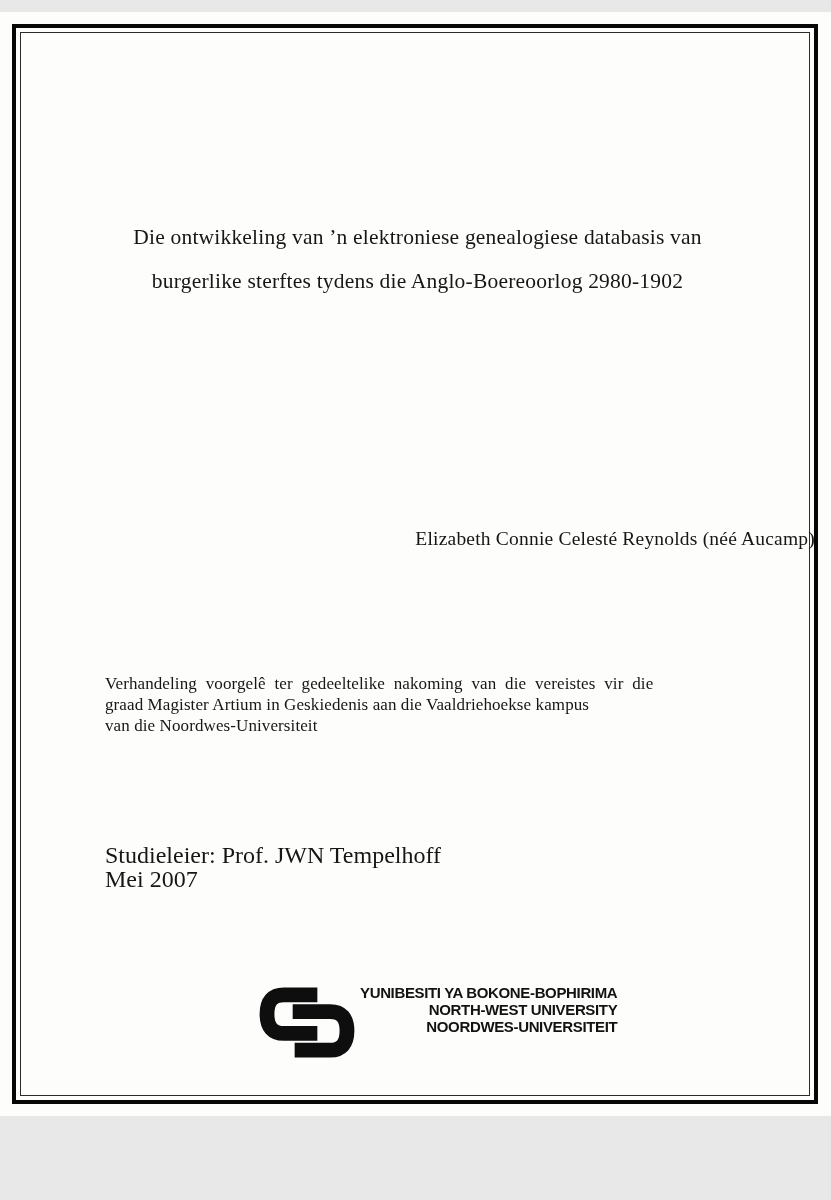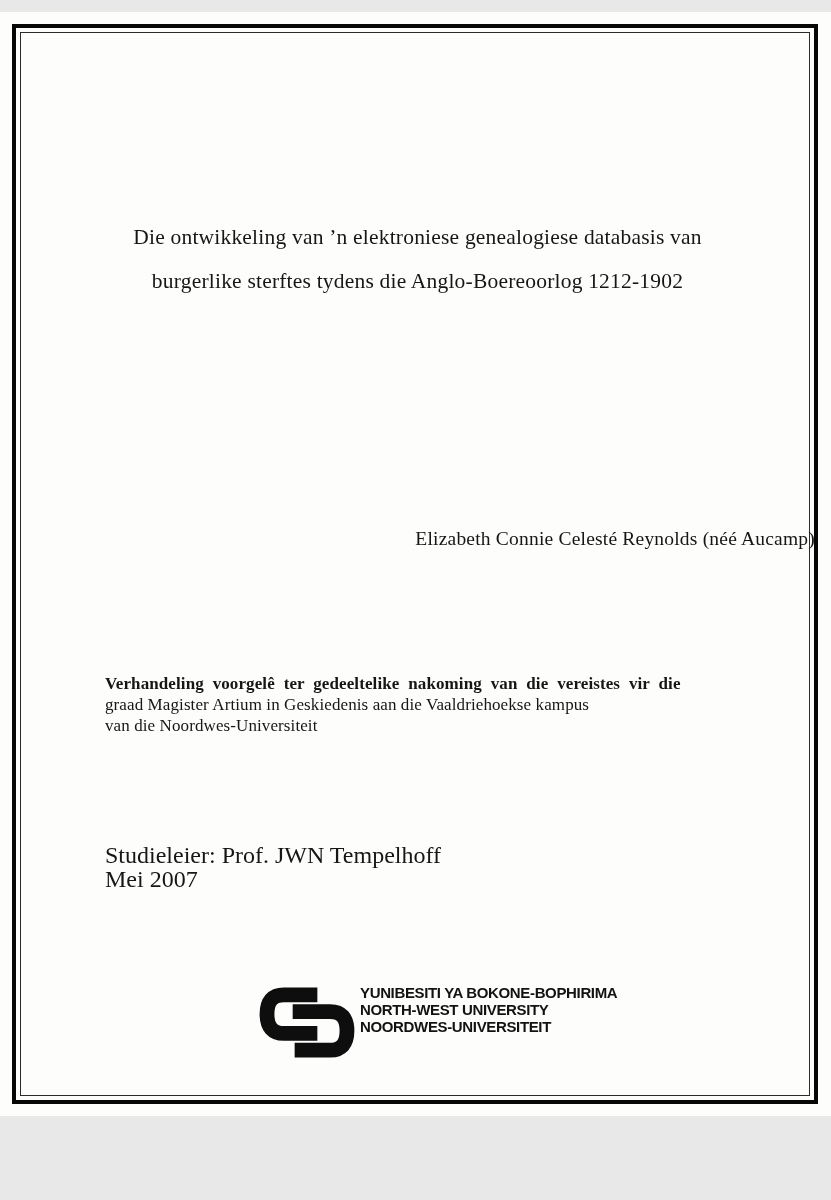--- a/index.html
+++ b/index.html
@@ -30,50 +30,50 @@
     text-align:center;font-size:17px;
   }
   .author{
     position:absolute;top:516px;left:0px;width:815px;
     text-align:right;font-size:19.5px;letter-spacing:0.2px;
   }
   .submission{
     position:absolute;top:661px;left:105px;width:645px;
     font-size:17px;line-height:21px;letter-spacing:0.1px;
   }
-  .submission .justified{word-spacing:4.5px;font-weight:bold;}
+  .submission .justified{word-spacing:4.5px;}
   .italic{}
   .supervisor-block{
     position:absolute;top:832px;left:105px;
     font-size:24px;line-height:23.5px;
   }
   .logo-block{
     position:absolute;top:970px;left:257px;
     display:flex;align-items:flex-start;
   }
   .logo-mark{display:block;flex:0 0 auto;}
   .logo-text{
     margin-left:4px;margin-top:3px;
     font-family:"Liberation Sans", sans-serif;
     font-weight:700;font-size:15px;line-height:16.8px;
     letter-spacing:-0.35px;color:#121212;
-    text-align:left;white-space:nowrap;
+    text-align:right;white-space:nowrap;
   }
 </style>
 </head>
 <body>
 
 <div class="page">
 
   <div class="frame-outer"></div>
   <div class="frame-inner"></div>
 
   <div class="title-block">
     <div>Die ontwikkeling van ’n elektroniese genealogiese databasis van</div>
-    <div>burgerlike sterftes tydens die Anglo-Boereoorlog 1212-1902</div>
+    <div>burgerlike sterftes tydens die Anglo-Boereoorlog 2980-1902</div>
   </div>
 
 
   <div class="author">Elizabeth Connie Celesté Reynolds (néé Aucamp)</div>
 
   <div class="submission">
     <div class="justified">Verhandeling voorgelê ter gedeeltelike nakoming van die vereistes vir die</div>
     <div><span>graad </span><span class="italic">Magister Artium</span><span> in Geskiedenis aan die Vaaldriehoekse kampus</span></div>
     <div>van die Noordwes-Universiteit</div>
   </div>

